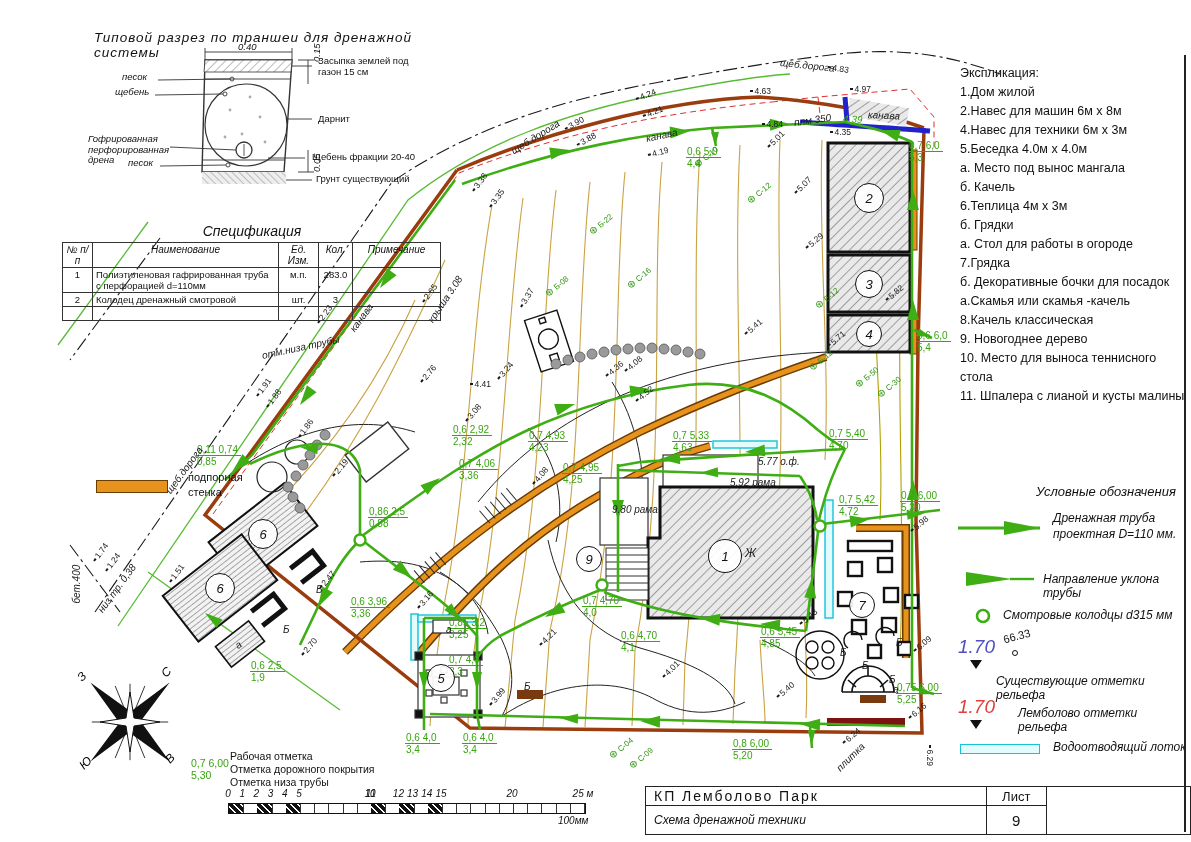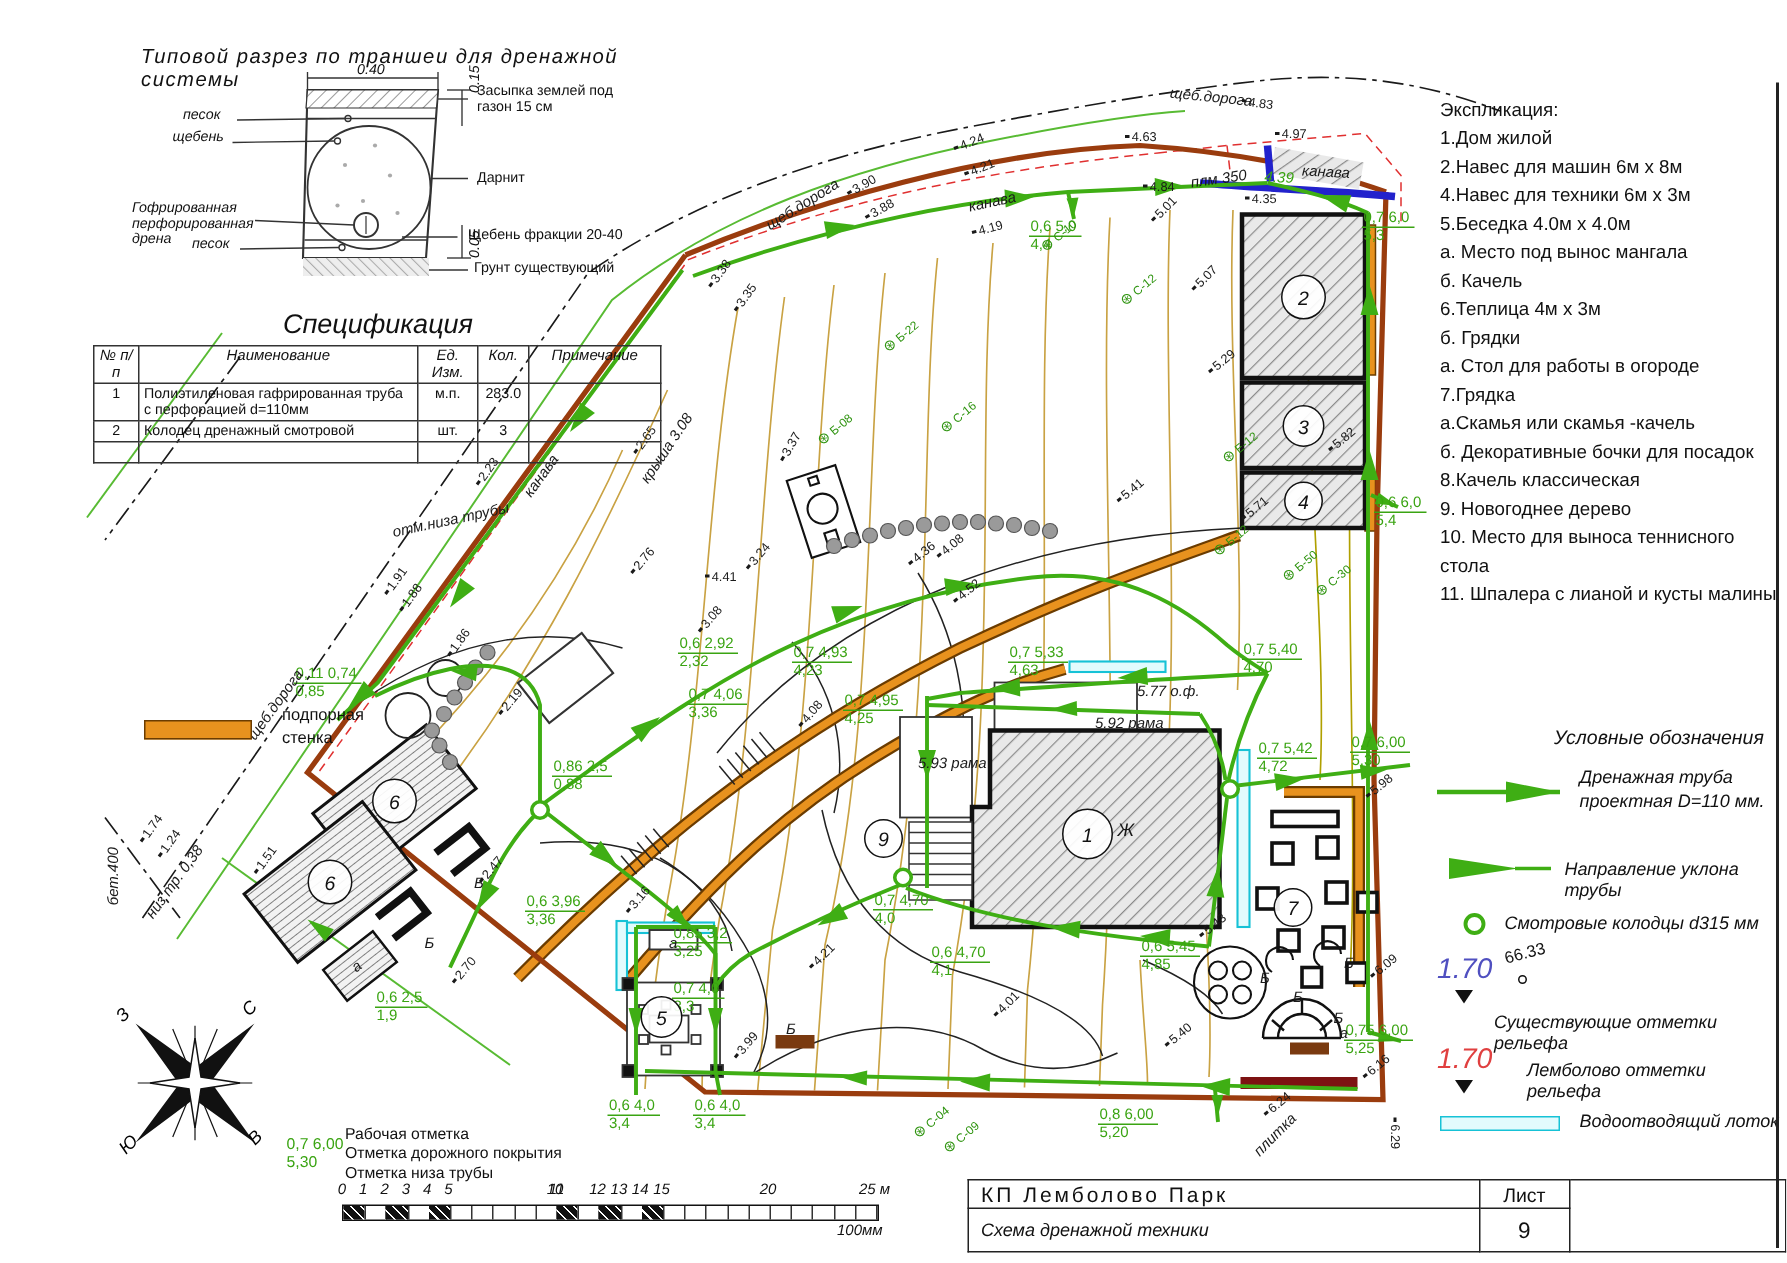--- a/index.html
+++ b/index.html
@@ -21,21 +21,21 @@
   .ncirc{position:absolute;border:1.4px solid #111;border-radius:50%;background:rgba(255,255,255,.92);
          display:flex;align-items:center;justify-content:center;font-size:13px;font-style:italic;
          transform:translate(-50%,-50%);}
   
   #section-block{left:60px;top:22px;width:420px;height:200px;}
   #section-title{position:absolute;left:34px;top:8px;font-size:13.5px;font-style:italic;letter-spacing:1px;}
   .seclab{position:absolute;font-size:9.5px;font-style:italic;line-height:10.5px;}
   .seclab.r{font-style:normal;}
   
   #spec-block{left:62px;top:206px;width:380px;}
-  #spec-title{text-align:center;font-size:18px;font-style:italic;margin-bottom:3px;}
+  #spec-title{text-align:center;font-size:14px;font-style:italic;margin-bottom:3px;margin-top:17px;}
   #spec-table{border-collapse:collapse;width:378px;table-layout:fixed;}
   #spec-table td,#spec-table th{border:1.2px solid #333;font-size:9.5px;padding:1px 3px;vertical-align:top;}
   #spec-table th{font-weight:normal;font-style:italic;text-align:center;font-size:10px;}
   .c{text-align:center;}
   
   #expl-block{left:960px;top:64px;width:228px;font-size:12.5px;line-height:19px;}
   
   #legend-block{left:948px;top:478px;width:240px;height:300px;font-size:12px;}
   #legend-block .t{position:absolute;font-style:italic;}
   .val-blue{color:#5050c0;font-size:19px;font-style:italic;}
@@ -544,21 +544,21 @@
       <div class="ptext" style="left: 283px; top: 624px; transform: rotate(0deg);">Б</div>
       <div class="ptext" style="left: 316px; top: 584px; transform: rotate(0deg);">Б</div>
       <div class="ptext" style="left: 524px; top: 681px; transform: rotate(0deg);">Б</div>
       <div class="ptext" style="left: 840px; top: 647px; transform: rotate(0deg);">Б</div>
       <div class="ptext" style="left: 896px; top: 637px; transform: rotate(0deg);">Б</div>
       <div class="ptext" style="left: 862px; top: 660px; transform: rotate(0deg);">Б</div>
       <div class="ptext" style="left: 889px; top: 674px; transform: rotate(0deg);">Б</div>
       <div class="ptext" style="left: 236px; top: 641px; transform: rotate(-38deg);">а</div>
       <div class="ptext" style="left: 446px; top: 624px; transform: rotate(0deg);">а</div>
       <div class="ptext" style="left: 893px; top: 684px; transform: rotate(0deg);">а</div>
-      <div class="ptext" style="left: 612px; top: 504px; transform: rotate(0deg);">5.93  рама</div>
+      <div class="ptext" style="left: 612px; top: 504px; transform: rotate(0deg);">9.80  рама</div>
       <div class="ptext" style="left: 730px; top: 477px; transform: rotate(0deg);">5.92  рама</div>
       <div class="ptext" style="left: 758px; top: 456px; transform: rotate(0deg);">5.77 о.ф.</div>
       <div class="plant" style="left: 695px; top: 160px;"><span class="fl">⊛</span> С-10</div>
       <div class="plant" style="left: 748px; top: 196px;"><span class="fl">⊛</span> С-12</div>
       <div class="plant" style="left: 546px; top: 289px;"><span class="fl">⊛</span> Б-08</div>
       <div class="plant" style="left: 590px; top: 227px;"><span class="fl">⊛</span> Б-22</div>
       <div class="plant" style="left: 628px; top: 281px;"><span class="fl">⊛</span> С-16</div>
       <div class="plant" style="left: 816px; top: 301px;"><span class="fl">⊛</span> Е-12</div>
       <div class="plant" style="left: 856px; top: 380px;"><span class="fl">⊛</span> Б-50</div>
       <div class="plant" style="left: 878px; top: 390px;"><span class="fl">⊛</span> С-30</div>
@@ -693,22 +693,22 @@
         <div>1.Дом жилой</div>
         <div>2.Навес для машин 6м х 8м</div>
         <div>4.Навес для техники 6м х 3м</div>
         <div>5.Беседка 4.0м х 4.0м</div>
         <div>а. Место под вынос мангала</div>
         <div>б. Качель</div>
         <div>6.Теплица 4м х 3м</div>
         <div>б. Грядки</div>
         <div>а. Стол для работы в огороде</div>
         <div>7.Грядка</div>
+        <div>б. Декоративные бочки для посадок</div>
         <div>а.Скамья или скамья -качель</div>
-        <div>б. Декоративные бочки для посадок</div>
         <div>8.Качель классическая</div>
         <div>9. Новогоднее дерево</div>
         <div>10. Место для выноса теннисного стола</div>
         <div>11. Шпалера с лианой и кусты малины</div>
       </div>
   </div>
 
   <div id="legend-block" class="abs">
     <div class="t" style="left:88px;top:6px;font-size:13px;">Условные обозначения</div>
     <svg class="abs" style="left:10px;top:40px;" width="85" height="20">

